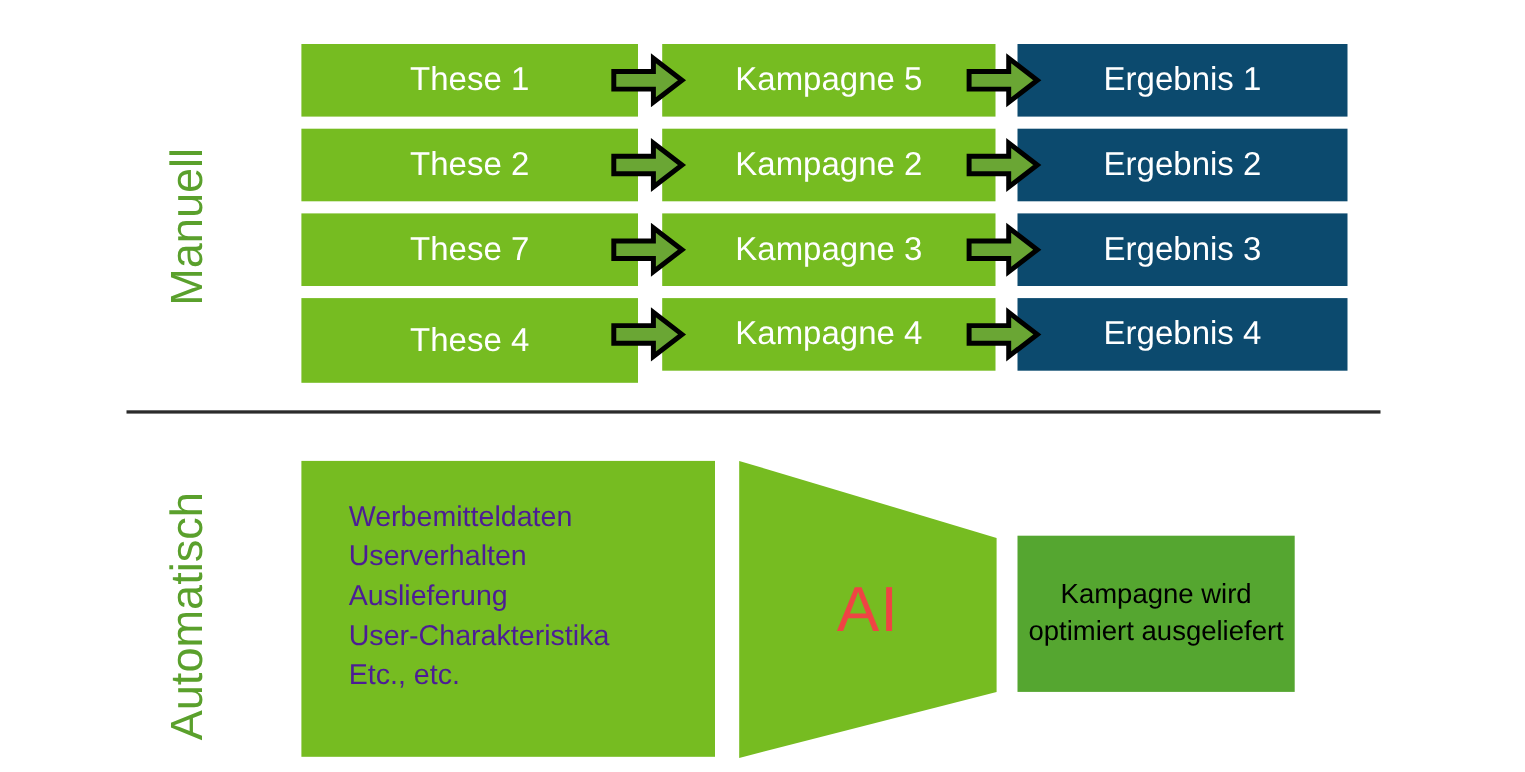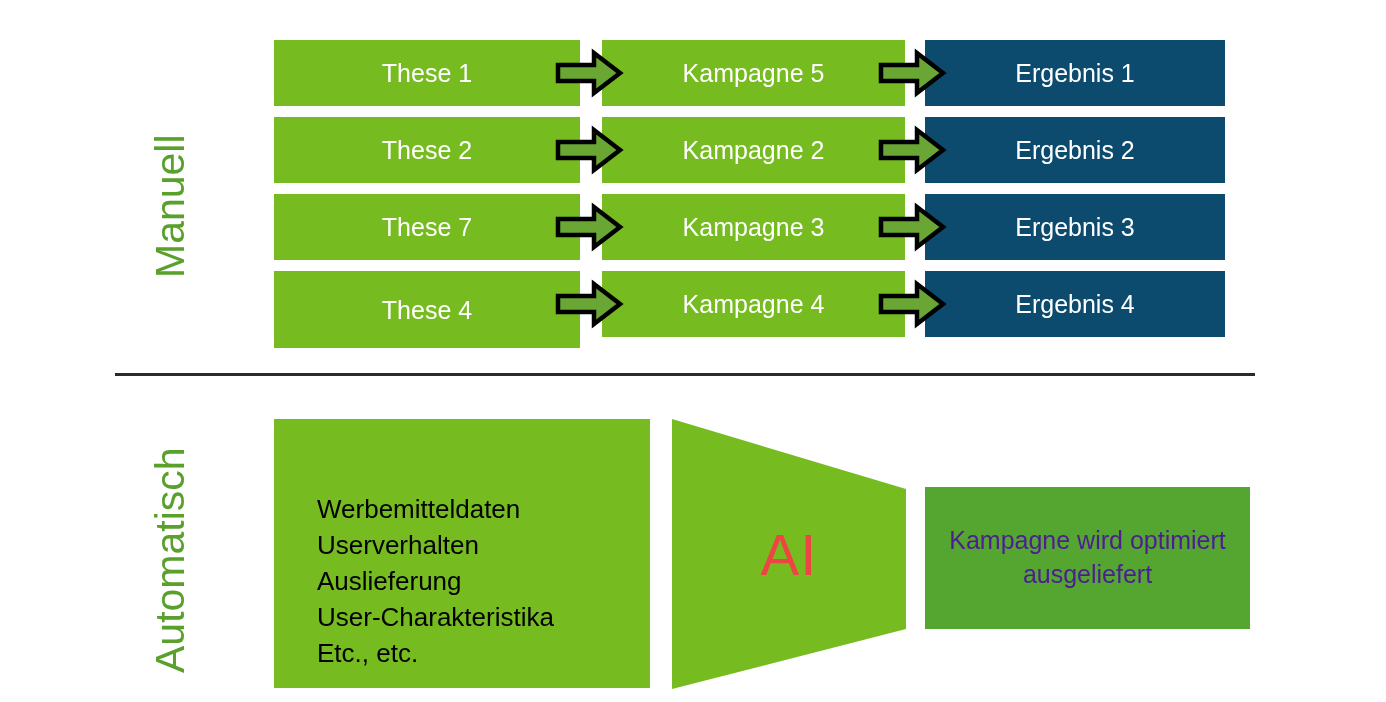--- a/index.html
+++ b/index.html
@@ -42,21 +42,21 @@
     top: 673px;
   }
 
   
   .flow-box {
     position: absolute;
     display: flex;
     align-items: center;
     justify-content: center;
     color: #ffffff;
-    font-size: 25px;
+    font-size: 30px;
     line-height: 1.2;
     text-align: center;
     box-sizing: border-box;
   }
   .col-these    { background: #76bc21; }
   .col-kampagne { background: #76bc21; }
   .col-ergebnis { background: #0c4a6e; }
 
   
   .block-arrow {
@@ -82,25 +82,24 @@
     position: absolute;
     left: 274px;
     top: 419px;
     width: 376px;
     height: 269px;
     background: #76bc21;
     box-sizing: border-box;
     padding: 33px 0 0 43px;
   }
   #auto-input-list {
-    color: #000000;
+    color: #4c1d95;
     font-size: 26px;
     line-height: 1.38;
     white-space: pre-line;
-    margin-top: 40px;
   }
 
   #ai-funnel {
     position: absolute;
     left: 668px;
     top: 415px;
     width: 242px;
     height: 278px;
   }
   #ai-funnel-label {
@@ -115,28 +114,28 @@
     color: #ef4444;
     font-size: 58px;
     letter-spacing: 1px;
     pointer-events: none;
   }
 
   #auto-output-box {
     position: absolute;
     left: 925px;
     top: 487px;
-    width: 325px;
+    width: 252px;
     height: 142px;
     background: #55a630;
     display: flex;
     align-items: center;
     justify-content: center;
     text-align: center;
-    color: #4c1d95;
+    color: #000000;
     font-size: 25px;
     line-height: 1.35;
     box-sizing: border-box;
     padding: 0 8px;
   }
 </style>
 </head>
 <body>
 
 <div id="stage">

